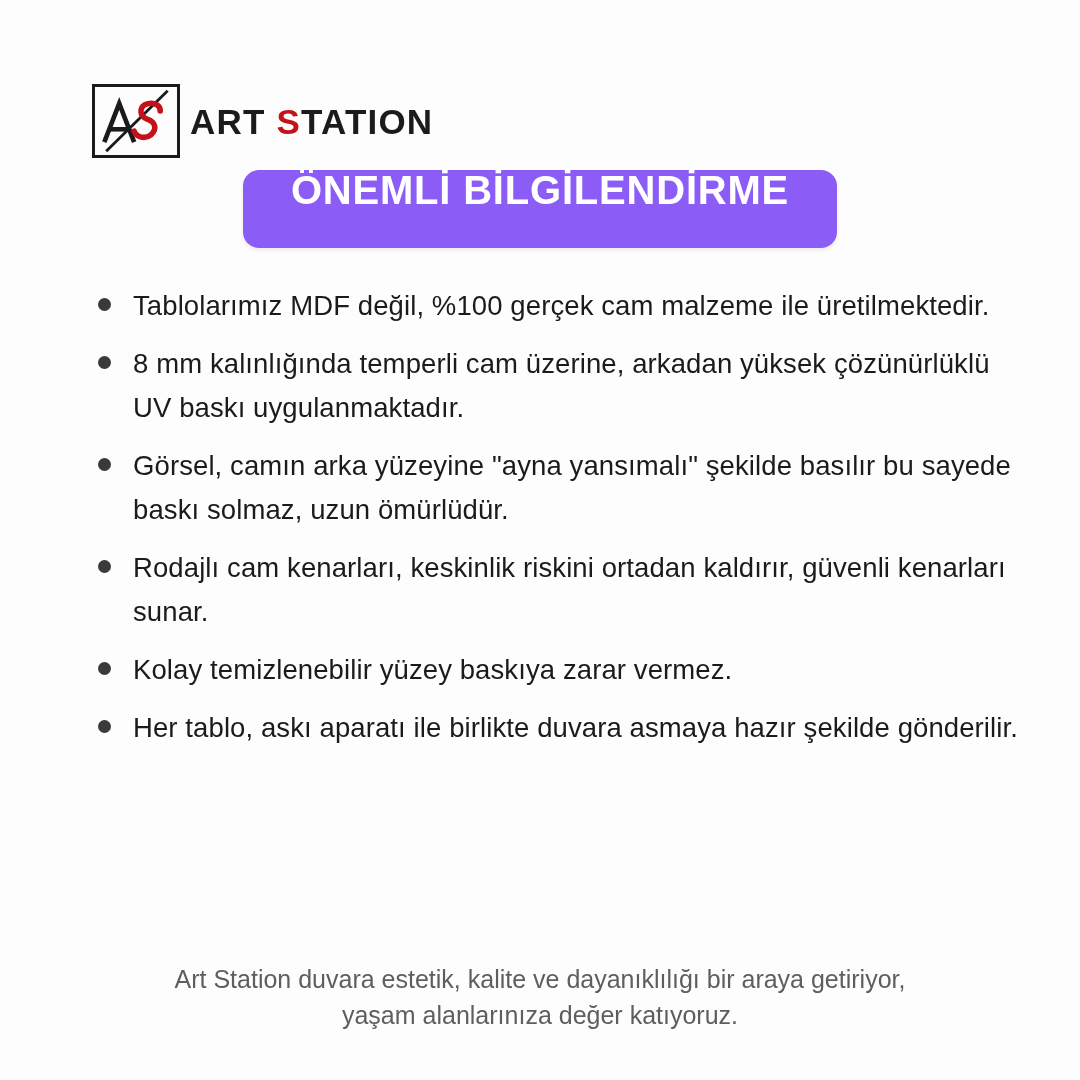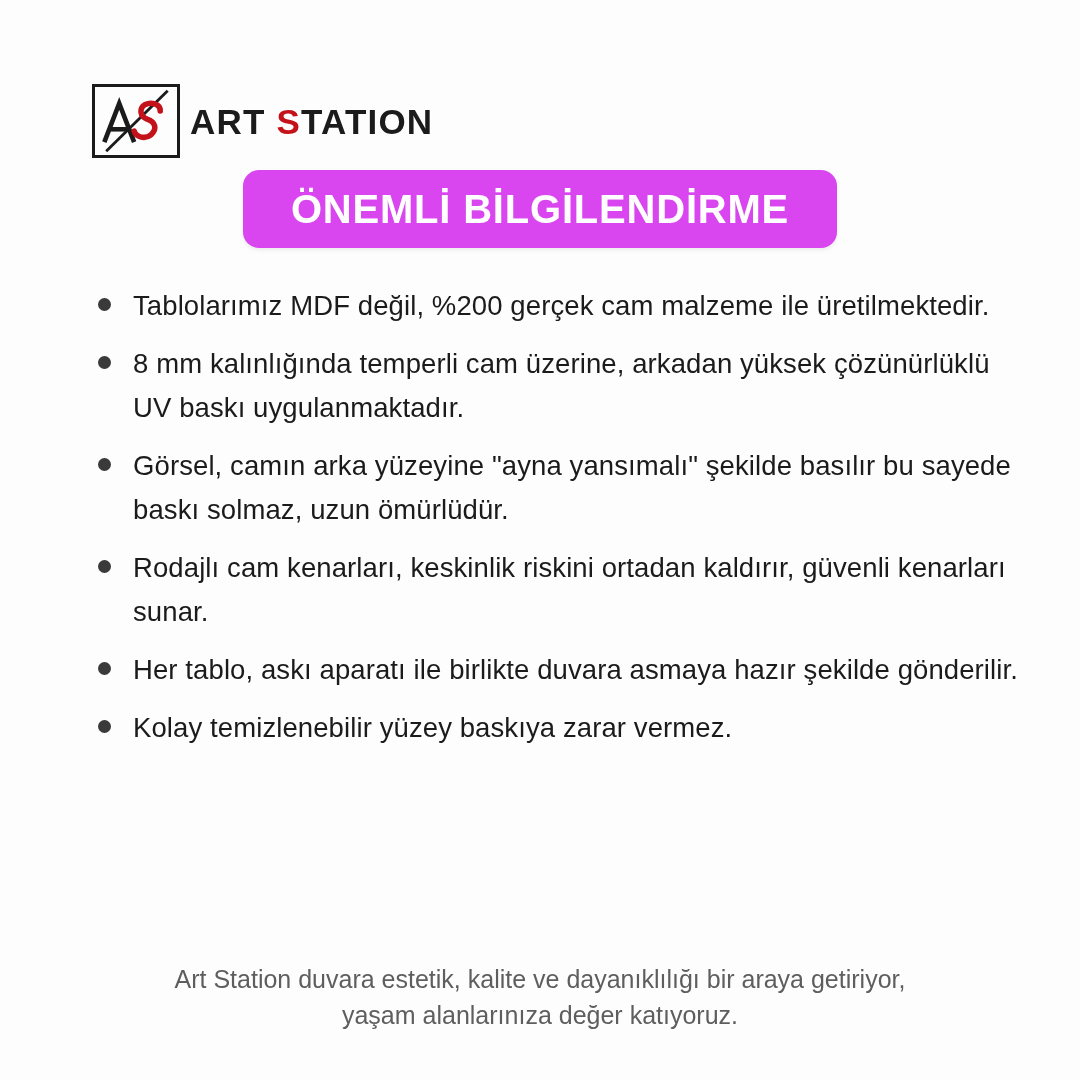--- a/index.html
+++ b/index.html
@@ -58,24 +58,23 @@
     color: #c3121a;
   }
 
   
   .banner {
     position: absolute;
     top: 170px;
     left: 243px;
     width: 594px;
     height: 78px;
-    background: #d946ef;
+    background: #8b5cf6;
     border-radius: 16px;
     display: flex;
-    align-items: center;
     justify-content: center;
     box-shadow: 0 2px 4px rgba(0,0,0,0.08);
   }
   .banner-title {
     color: #ffffff;
     font-size: 40px;
     font-weight: bold;
     letter-spacing: 0.8px;
     line-height: 1;
     white-space: nowrap;
@@ -145,41 +144,41 @@
     <span class="logo-text"><span>ART </span><span class="accent">S</span><span>TATION</span></span>
   </div>
 
   <div class="banner">
     <span class="banner-title">ÖNEMLİ BİLGİLENDİRME</span>
   </div>
 
   <div class="bullets">
     <div class="bullet-item">
       <span class="bullet-dot"></span>
-      <span class="bullet-text">Tablolarımız MDF değil, %200 gerçek cam malzeme ile üretilmektedir.</span>
+      <span class="bullet-text">Tablolarımız MDF değil, %100 gerçek cam malzeme ile üretilmektedir.</span>
     </div>
     <div class="bullet-item">
       <span class="bullet-dot"></span>
       <span class="bullet-text">8 mm kalınlığında temperli cam üzerine, arkadan yüksek çözünürlüklü UV baskı uygulanmaktadır.</span>
     </div>
     <div class="bullet-item">
       <span class="bullet-dot"></span>
       <span class="bullet-text">Görsel, camın arka yüzeyine "ayna yansımalı" şekilde basılır bu sayede baskı solmaz, uzun ömürlüdür.</span>
     </div>
     <div class="bullet-item">
       <span class="bullet-dot"></span>
       <span class="bullet-text">Rodajlı cam kenarları, keskinlik riskini ortadan kaldırır, güvenli kenarları sunar.</span>
     </div>
     <div class="bullet-item">
       <span class="bullet-dot"></span>
-      <span class="bullet-text">Her tablo, askı aparatı ile birlikte duvara asmaya hazır şekilde gönderilir.</span>
+      <span class="bullet-text">Kolay temizlenebilir yüzey baskıya zarar vermez.</span>
     </div>
     <div class="bullet-item">
       <span class="bullet-dot"></span>
-      <span class="bullet-text">Kolay temizlenebilir yüzey baskıya zarar vermez.</span>
+      <span class="bullet-text">Her tablo, askı aparatı ile birlikte duvara asmaya hazır şekilde gönderilir.</span>
     </div>
   </div>
 
   <div class="footer">
     <span class="footer-line">Art Station duvara estetik, kalite ve dayanıklılığı bir araya getiriyor,</span>
     <span class="footer-line">yaşam alanlarınıza değer katıyoruz.</span>
   </div>
 
 </div>
 

